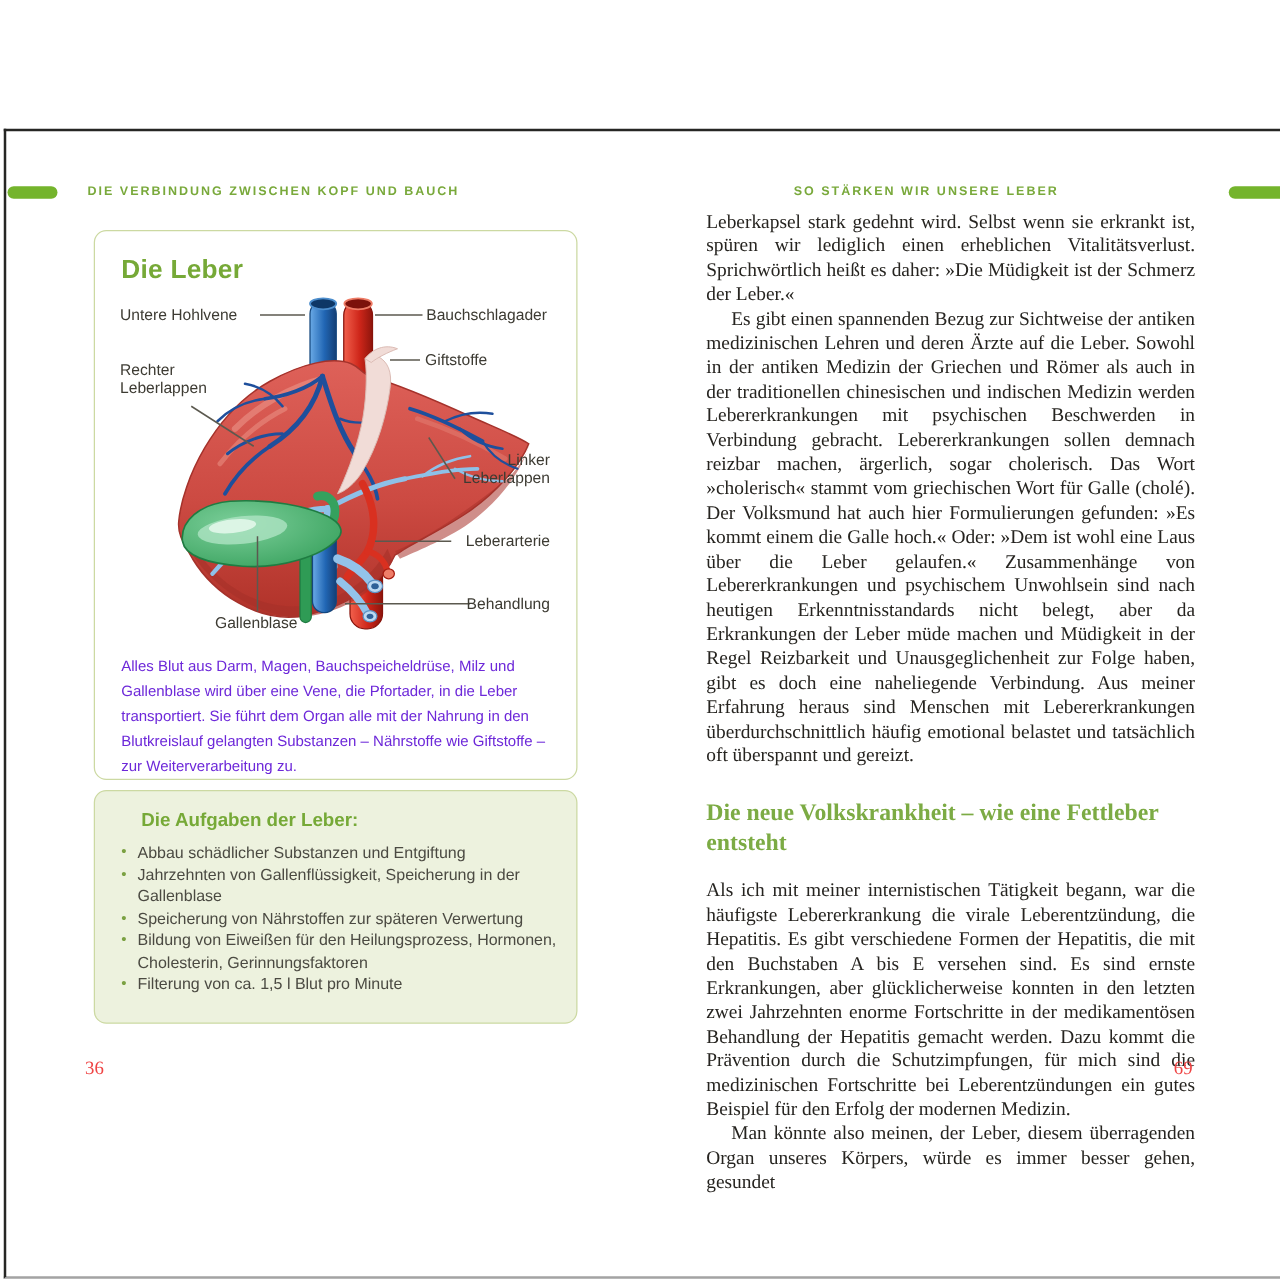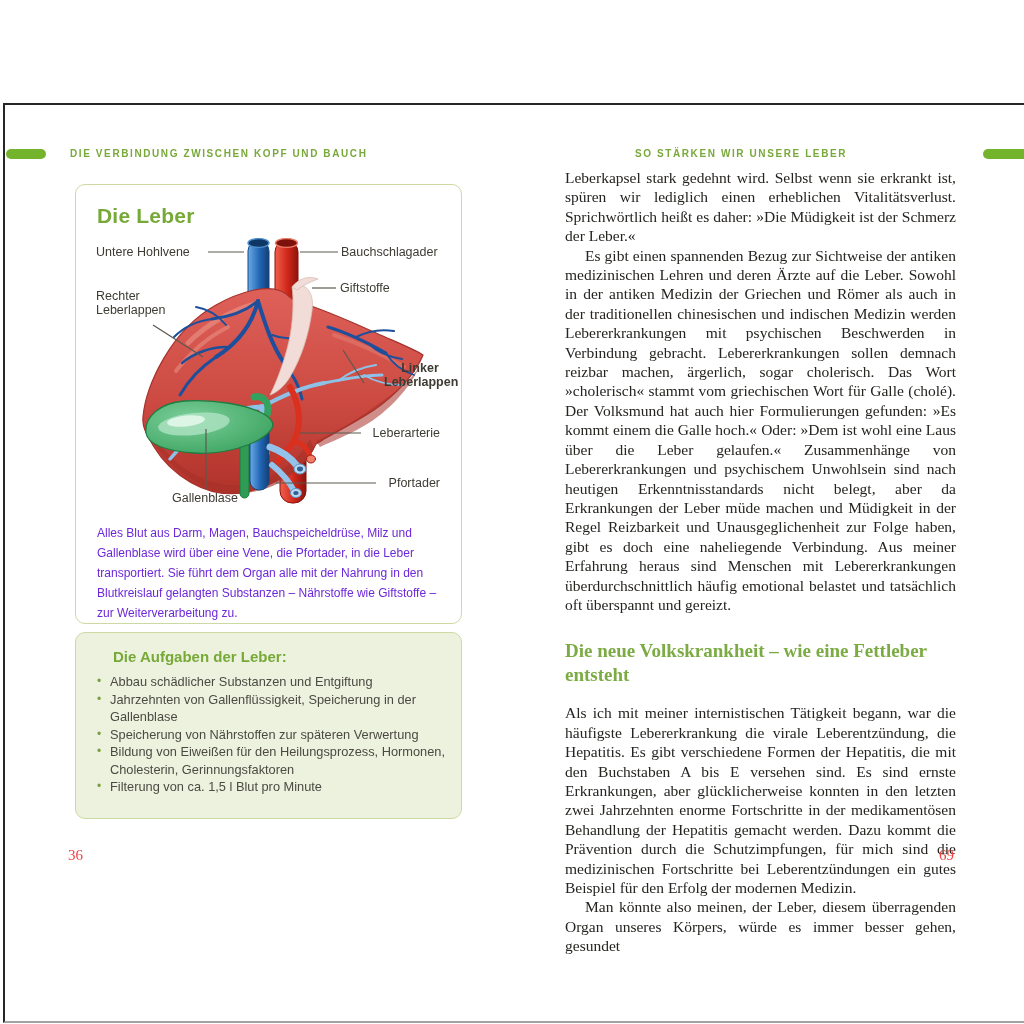--- a/index.html
+++ b/index.html
@@ -24,21 +24,21 @@
              border:1.5px solid #ccd9a2; border-radius:10px; background:#fff; }
   .fig-title { position:absolute; left:21px; top:19px; font-size:21px; font-weight:bold;
                color:#76a937; letter-spacing:.2px; }
   .fig-svg { position:absolute; left:0; top:50px; width:387px; height:280px; }
 
   .fig-label { position:absolute; font-size:12.5px; line-height:14px; color:#3d3b33; }
   .lbl-uh { left:20px;  top:60px; }
   .lbl-bs { left:265px; top:60px; }
   .lbl-sb { left:264px; top:96px; }
   .lbl-rl { left:20px;  top:104px; width:88px; }
-  .lbl-ll { left:308px; top:176px; width:72px; text-align:center;font-weight:bold; }
+  .lbl-ll { left:292px; top:176px; width:72px; text-align:right; }
   .lbl-la { left:274px; top:241px; width:90px; text-align:right; }
   .lbl-pf { left:274px; top:291px; width:90px; text-align:right; }
   .lbl-gb { left:96px;  top:306px; }
 
   .fig-caption { position:absolute; left:21px; top:338px; width:352px;
                  font-size:12px; line-height:20px; color:#6d28d9; }
 
   .tasks-box { position:absolute; left:70px; top:527px; width:387px; height:187px;
                background:#edf2de; border:1.5px solid #ccd9a2; border-radius:10px; }
   .tasks-title { position:absolute; left:37px; top:15px; font-size:15px; font-weight:bold;
@@ -197,21 +197,21 @@
         <line x1="130" y1="194" x2="130" y2="254"></line>
       </g>
     </svg>
 
     <div class="fig-label lbl-uh">Untere Hohlvene</div>
     <div class="fig-label lbl-bs">Bauchschlagader</div>
     <div class="fig-label lbl-sb">Giftstoffe</div>
     <div class="fig-label lbl-rl">Rechter Leberlappen</div>
     <div class="fig-label lbl-ll">Linker Leberlappen</div>
     <div class="fig-label lbl-la">Leberarterie</div>
-    <div class="fig-label lbl-pf">Pfortader</div>
+    <div class="fig-label lbl-pf">Behandlung</div>
     <div class="fig-label lbl-gb">Gallenblase</div>
 
     <div class="fig-caption">Alles Blut aus Darm, Magen, Bauchspeicheldrüse, Milz und Gallenblase wird über eine Vene, die Pfortader, in die Leber transportiert. Sie führt dem Organ alle mit der Nahrung in den Blutkreislauf gelangten Substanzen – Nährstoffe wie Giftstoffe – zur Weiterverarbeitung zu.</div>
   </div>
 
   <div class="tasks-box">
     <div class="tasks-title">Die Aufgaben der Leber:</div>
     <ul class="tasks-list">
       <li>Abbau schädlicher Substanzen und Entgiftung</li>
       <li>Jahrzehnten von Gallenflüssigkeit, Speicherung in der Gallenblase</li>

